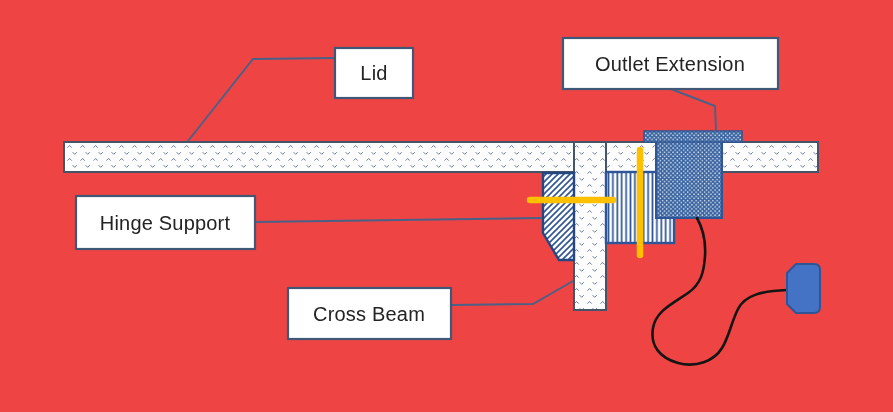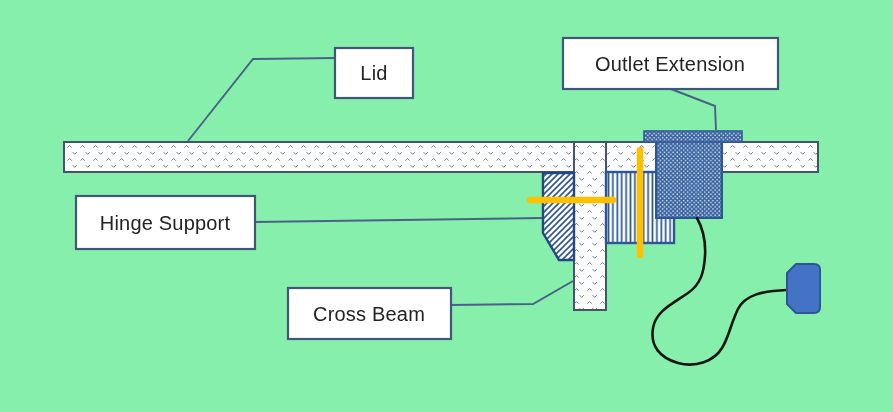--- a/index.html
+++ b/index.html
@@ -5,21 +5,21 @@
   html, body {
     margin: 0;
     padding: 0;
     background: #ffffff;
     font-family: "Liberation Sans", sans-serif;
   }
   .stage {
     position: relative;
     width: 893px;
     height: 412px;
-    background: #86efac;
+    background: #ef4444;
     overflow: hidden;
   }
   svg { display: block; }
   .label-text {
     font-family: "Liberation Sans", sans-serif;
     font-size: 20px;
     fill: #232323;
     letter-spacing: 0.2px;
   }
 </style>

